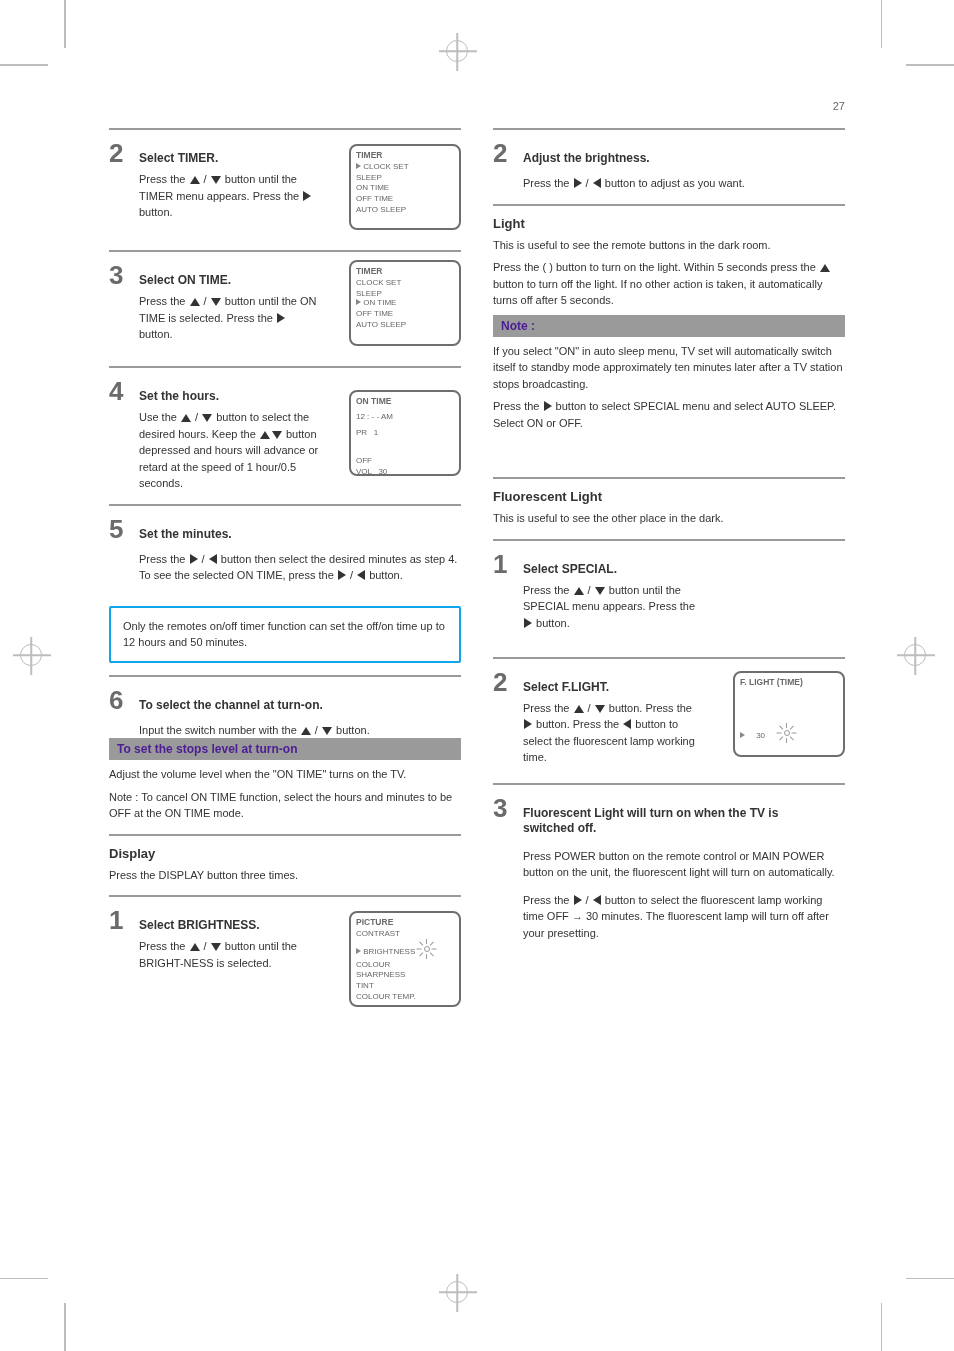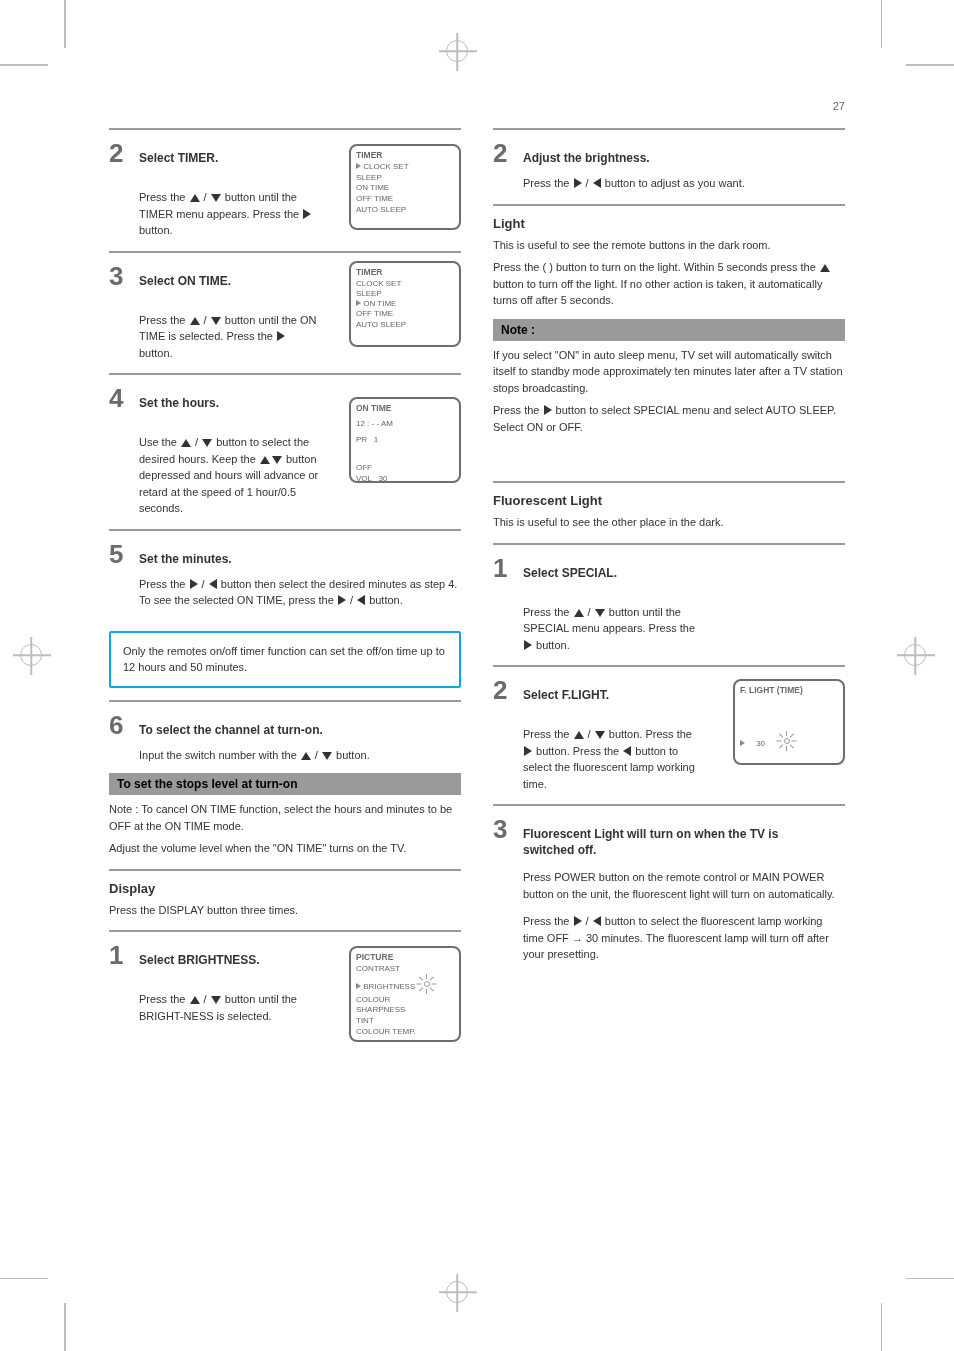--- a/index.html
+++ b/index.html
@@ -46,21 +46,21 @@
     width: 20px;
   }
   .step-title {
     font-size: 12px;
     font-weight: 700;
     line-height: 1.3;
   }
   .step-body {
     font-size: 11px;
     line-height: 1.5;
-    margin-top: 20px;
+    margin-top: 2px;
     width: 210px;
   }
   .step-body-full {
     font-size: 11px;
     line-height: 1.5;
     margin-top: 6px;
   }
   .indent { padding-left: 30px; }
   .tri-up, .tri-down, .tri-left, .tri-right {
     display: inline-block;
@@ -91,25 +91,24 @@
   .notebox {
     border: 2px solid #0ea5e9;
     border-radius: 2px;
     margin-top: 22px;
     padding: 10px 12px;
     font-size: 11px;
     line-height: 1.5;
   }
   .graybar {
     background: #9a9a9a;
-    color: #000000;
+    color: #4c1d95;
     font-weight: 700;
     font-size: 12px;
     padding: 4px 8px;
-    margin-top: 10px;
   }
   .graytext {
     font-size: 11px;
     line-height: 1.5;
     margin-top: 6px;
   }
   .graytext p { margin: 0 0 6px 0; }
   .h2 {
     font-weight: 700;
     font-size: 13px;
@@ -258,22 +257,22 @@
         </div>
         <div class="step-body-full indent">
           <span>Input the switch number with the </span>
           <span class="tri-up"></span> / <span class="tri-down"></span>
           <span> button.</span>
         </div>
       </div>
 
       <div class="graybar">To set the stops level at turn-on</div>
       <div class="graytext">
+        <p>Adjust the volume level when the "ON TIME" turns on the TV.</p>
         <p>Note : To cancel ON TIME function, select the hours and minutes to be OFF at the ON TIME mode.</p>
-        <p>Adjust the volume level when the "ON TIME" turns on the TV.</p>
       </div>
 
       <div class="rule-thick-lower"></div>
       <div class="h2">Display</div>
       <div class="graytext">Press the DISPLAY button three times.</div>
 
       <div class="rule-thick-lower"></div>
       <div class="rel" style="min-height:110px">
         <div class="step-head">
           <div class="step-num">1</div>

